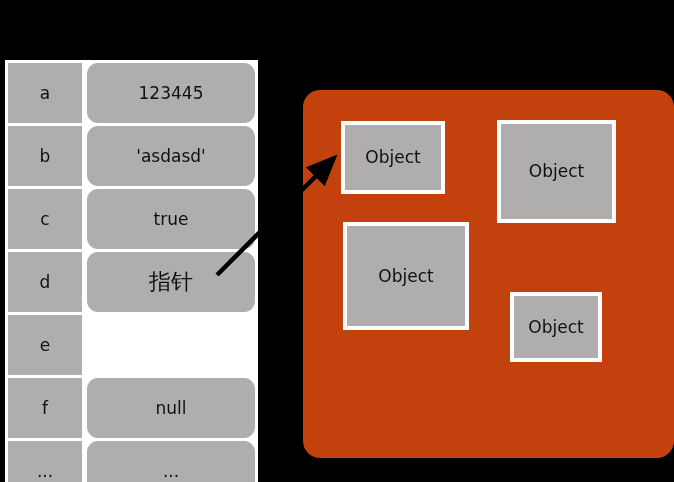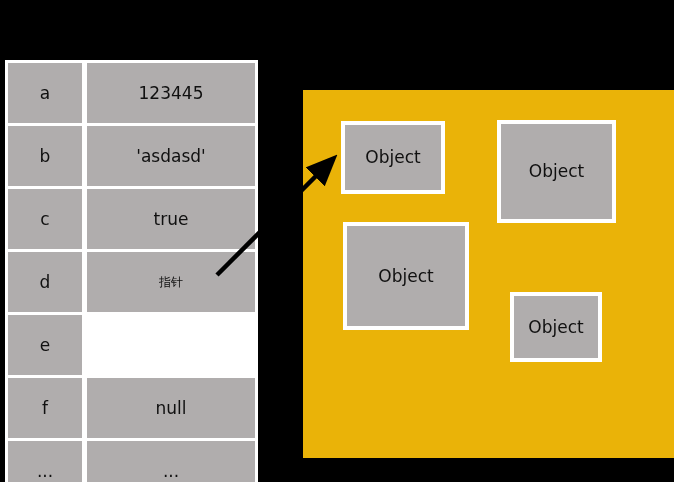--- a/index.html
+++ b/index.html
@@ -47,33 +47,35 @@
     font-size: 17px;
     line-height: 1;
     box-sizing: border-box;
   }
   .cell-key {
     flex: 0 0 74px;
     margin-right: 5px;
   }
   .cell-val {
     flex: 1 1 auto;
+    border-radius: 11px;
   }
   .cell-val.cjk {
-    font-size: 12px;
+    font-size: 22px;
   }
 
   
   #heap-panel {
     position: absolute;
     left: 303px;
     top: 90px;
     width: 371px;
     height: 368px;
-    background: #eab308;
+    background: #c2410c;
+    border-radius: 17px;
   }
   .obj-box {
     position: absolute;
     background: #b0adad;
     border: 4px solid #ffffff;
     box-sizing: border-box;
     display: flex;
     align-items: center;
     justify-content: center;
     color: #101010;

